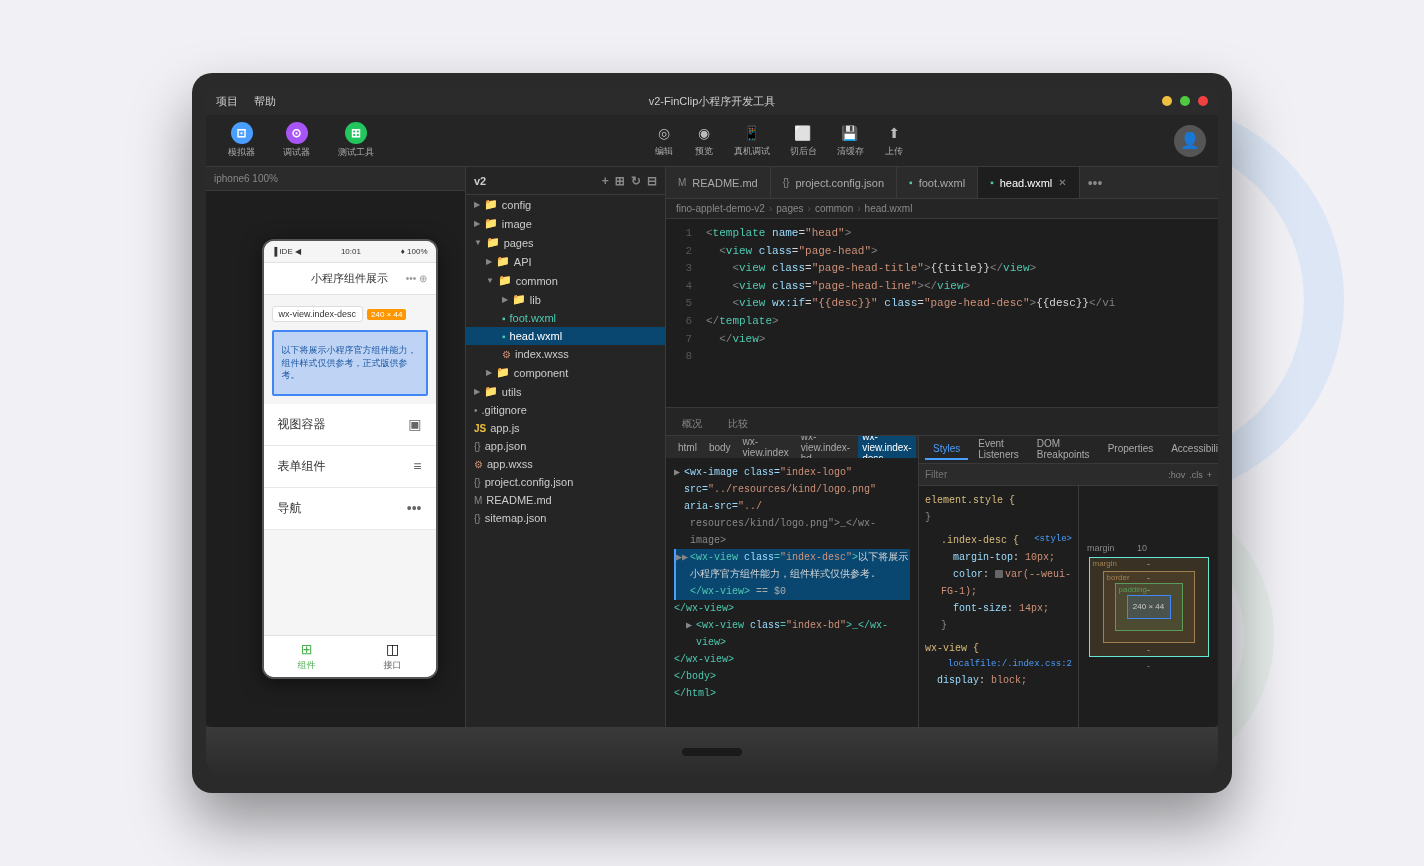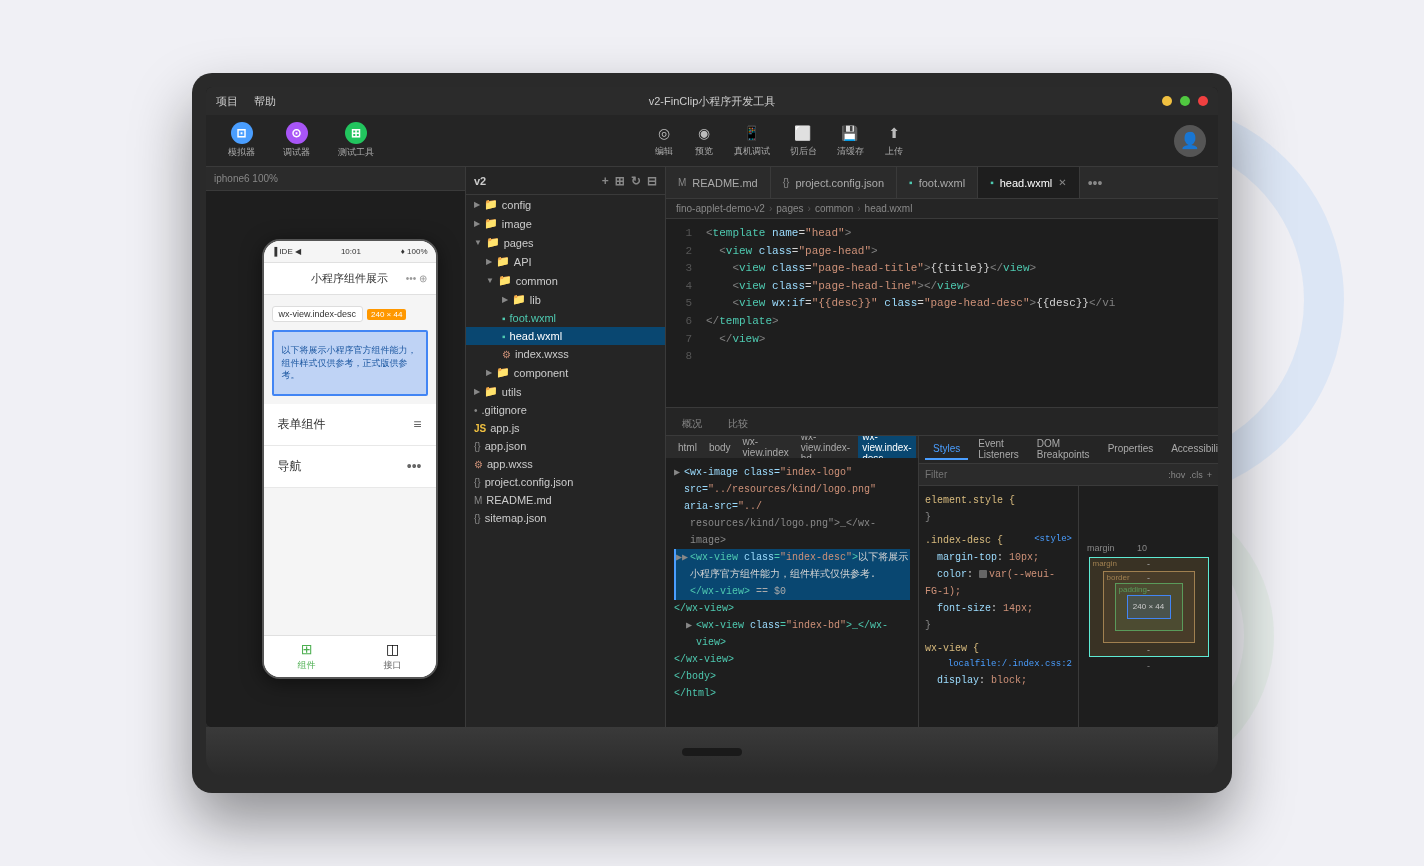--- a/index.html
+++ b/index.html
@@ -206,21 +206,21 @@
       flex: 1;
       display: flex;
       align-items: center;
       justify-content: center;
       padding: 10px;
     }
     .phone-frame {
       width: 176px;
       height: 440px;
       background: white;
-      border-radius: 18px;
+      border-radius: 12px;
       border: 2px solid #555;
       overflow: hidden;
       display: flex;
       flex-direction: column;
       box-shadow: 0 4px 20px rgba(0,0,0,0.5);
       margin-left: 28px;
     }
     .phone-status-bar {
       height: 22px;
       background: #f5f5f5;
@@ -715,20 +715,24 @@
             <div class="phone-nav-bar">
               <span>小程序组件展示</span>
               <span class="phone-nav-dots">•••  ⊕</span>
             </div>
             <div class="phone-content">
               <div class="phone-content-inner">
                 <div style="margin-bottom:4px;">
                   <span class="selected-element-badge">wx-view.index-desc</span><span class="selected-element-size">240 × 44</span>
                 </div>
                 <div class="selected-element-overlay">以下将展示小程序官方组件能力，组件样式仅供参考，正式版供参考。</div>
+              </div>
+              <div class="phone-list-item">
+                <span class="phone-list-label">视图容器</span>
+                <span class="phone-list-icon">▣</span>
               </div>
               <div class="phone-list-item">
                 <span class="phone-list-label">表单组件</span>
                 <span class="phone-list-icon">≡</span>
               </div>
               <div class="phone-list-item">
                 <span class="phone-list-label">导航</span>
                 <span class="phone-list-icon">•••</span>
               </div>
             </div>
@@ -960,21 +964,21 @@
                   <span>.cls</span>
                   <span>+</span>
                 </div>
               </div>
               <div class="styles-content">
                 <div class="styles-rules">
                   <div>
                     <span class="css-selector">element.style {</span><br>
                     <span class="css-brace">}</span>
                   </div>
-                  <div style="margin-top:6px;">
+                  <div style="margin-top:6px;margin-left:16px;">
                     <span class="css-selector">.index-desc {</span>
                     <span class="css-source">&lt;style&gt;</span><br>
                     <span style="padding-left:12px;"><span class="css-property">margin-top</span>: <span class="css-value">10px;</span></span><br>
                     <span style="padding-left:12px;"><span class="css-property">color</span>: <span class="css-value"><span class="css-value-color" style="background:#666;"></span>var(--weui-FG-1);</span></span><br>
                     <span style="padding-left:12px;"><span class="css-property">font-size</span>: <span class="css-value">14px;</span></span><br>
                     <span class="css-brace">}</span>
                   </div>
                   <div style="margin-top:6px;">
                     <span class="css-selector">wx-view {</span>
                     <span class="css-source">localfile:/.index.css:2</span><br>

